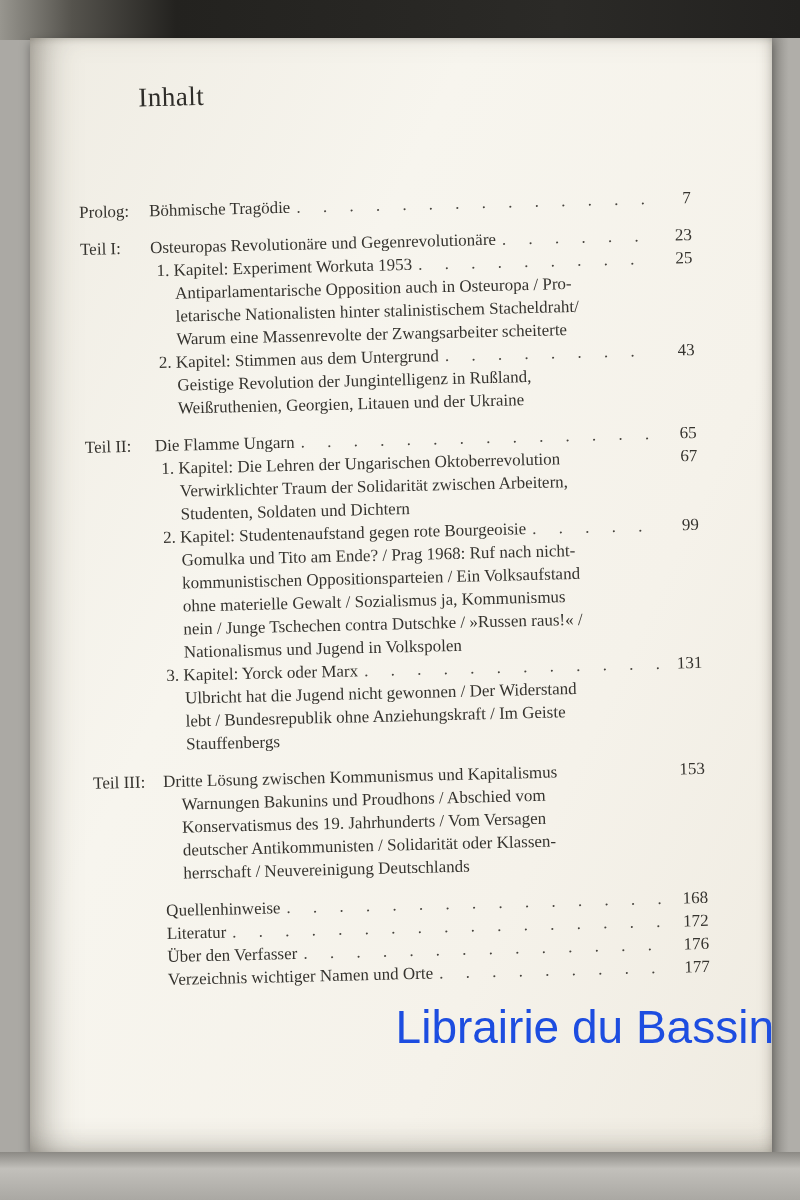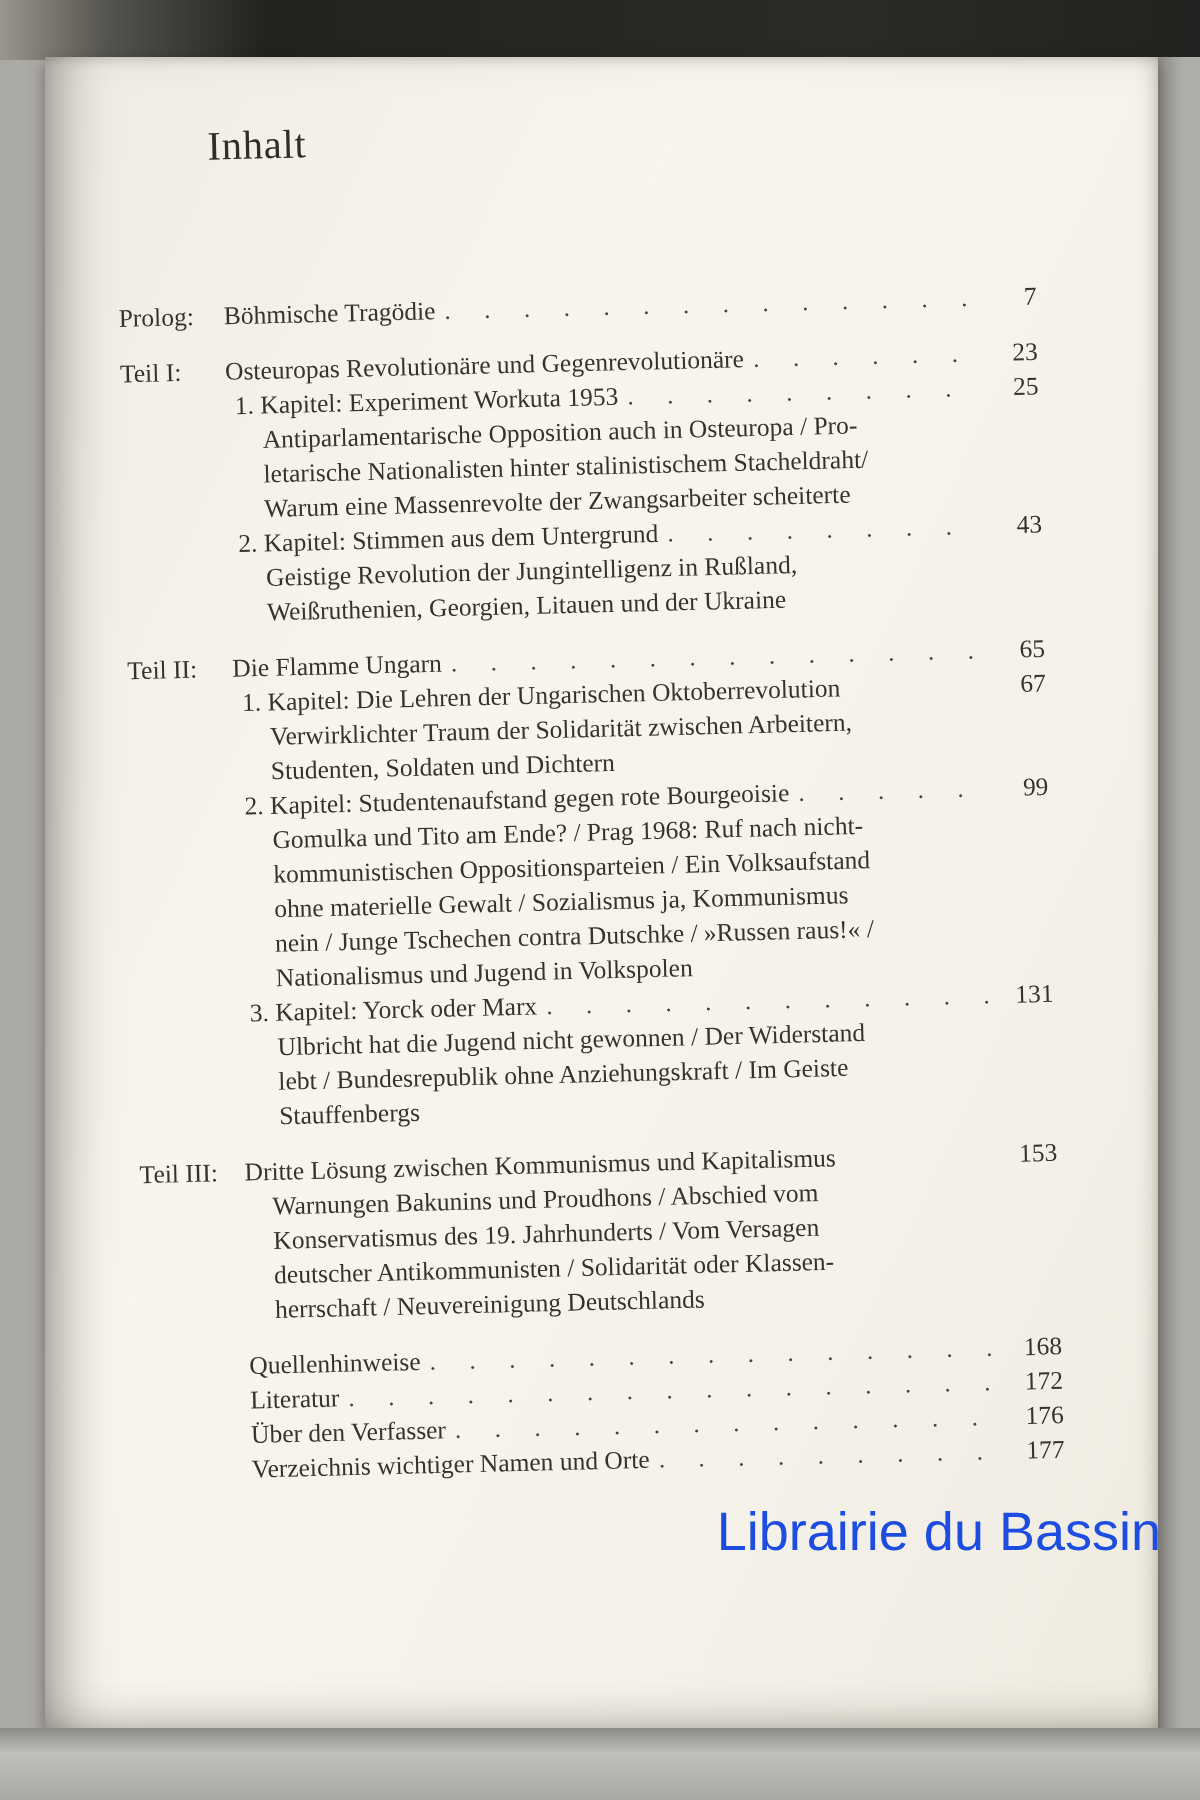--- a/index.html
+++ b/index.html
@@ -80,21 +80,21 @@
   .side-strip-right {
     position: absolute;
     top: 38px; left: 772px;
     width: 28px; height: 1116px;
     background: linear-gradient(90deg, #8e8c87, #b0aea9 60%);
   }
   .watermark {
     position: absolute;
     top: 1000px; right: 26px;
     font-family: "Liberation Sans", sans-serif;
-    font-size: 36px;
+    font-size: 46px;
     color: #1d4de0;
     white-space: nowrap;
   }
 </style>
 </head>
 <body>
 
 <div class="photo">
   <div class="top-band"></div>
   <div class="side-strip-right"></div>

